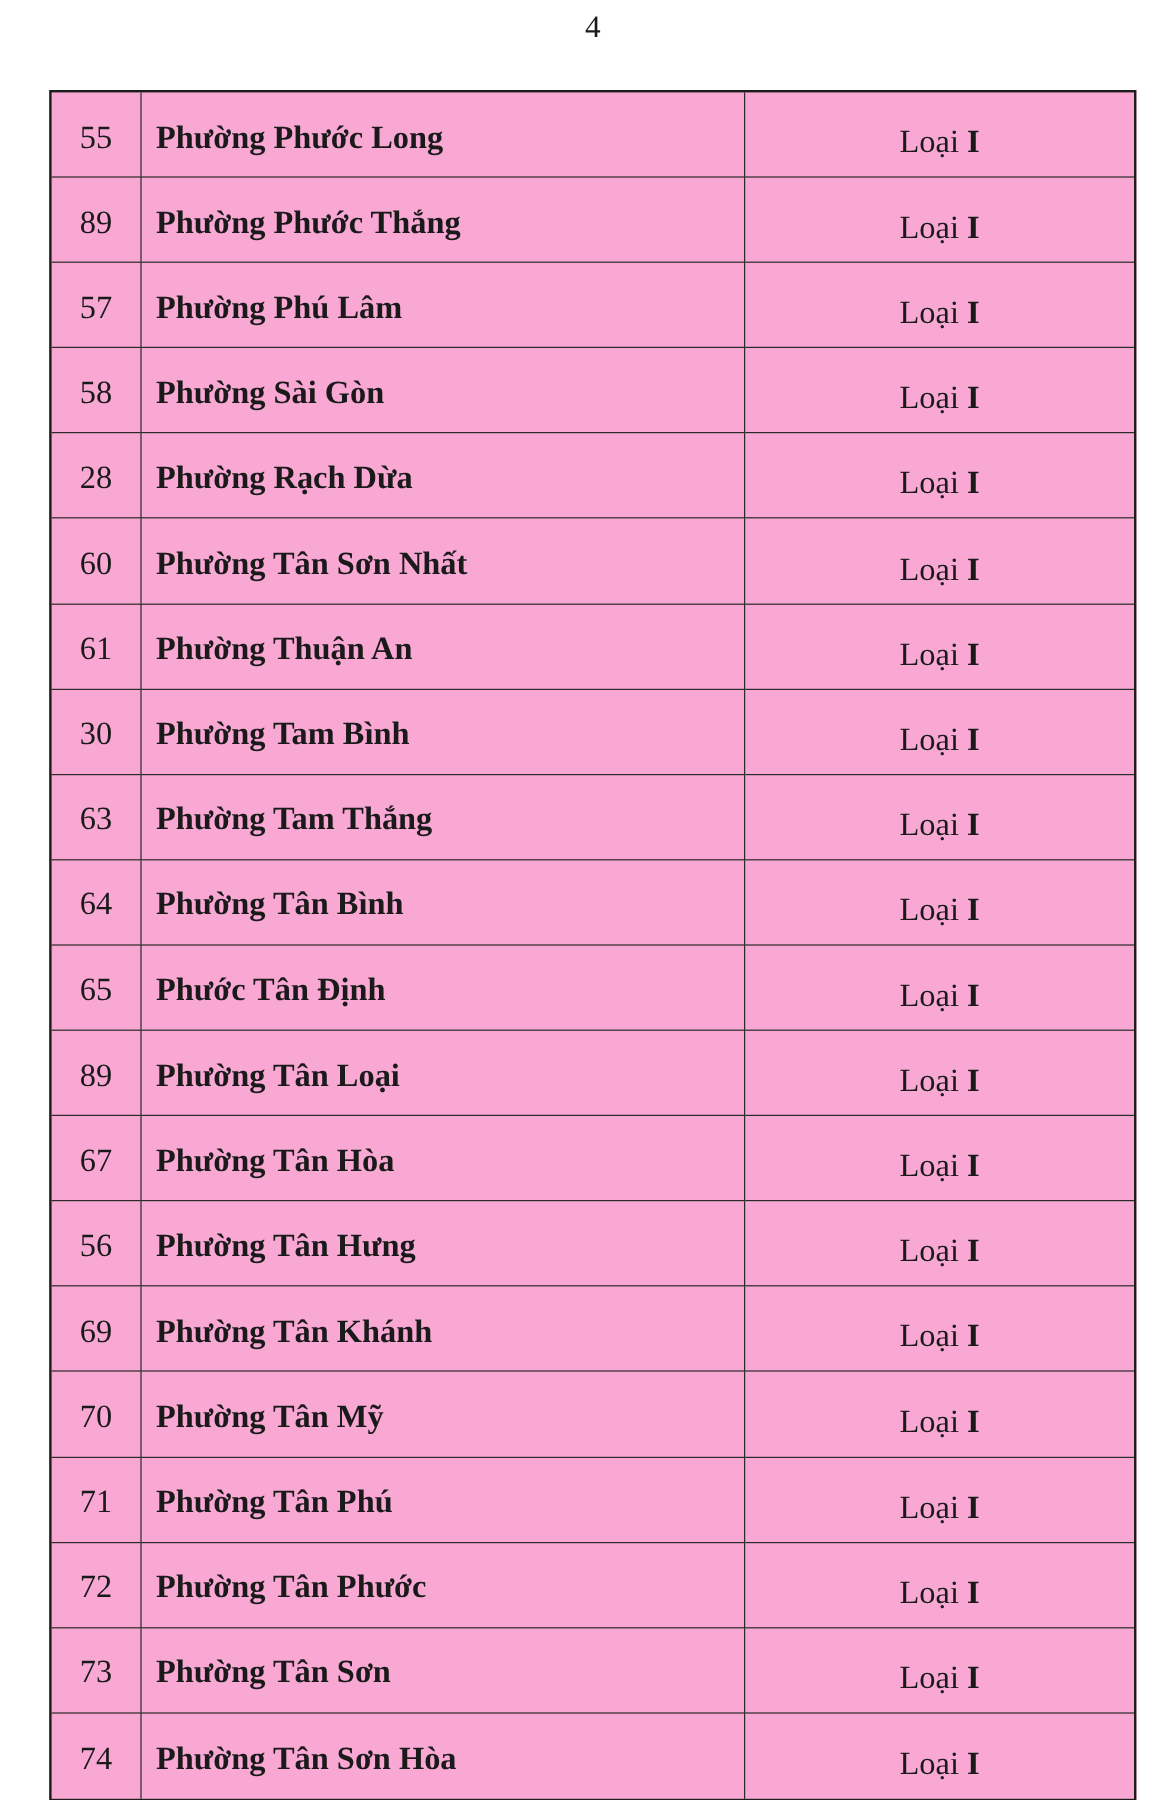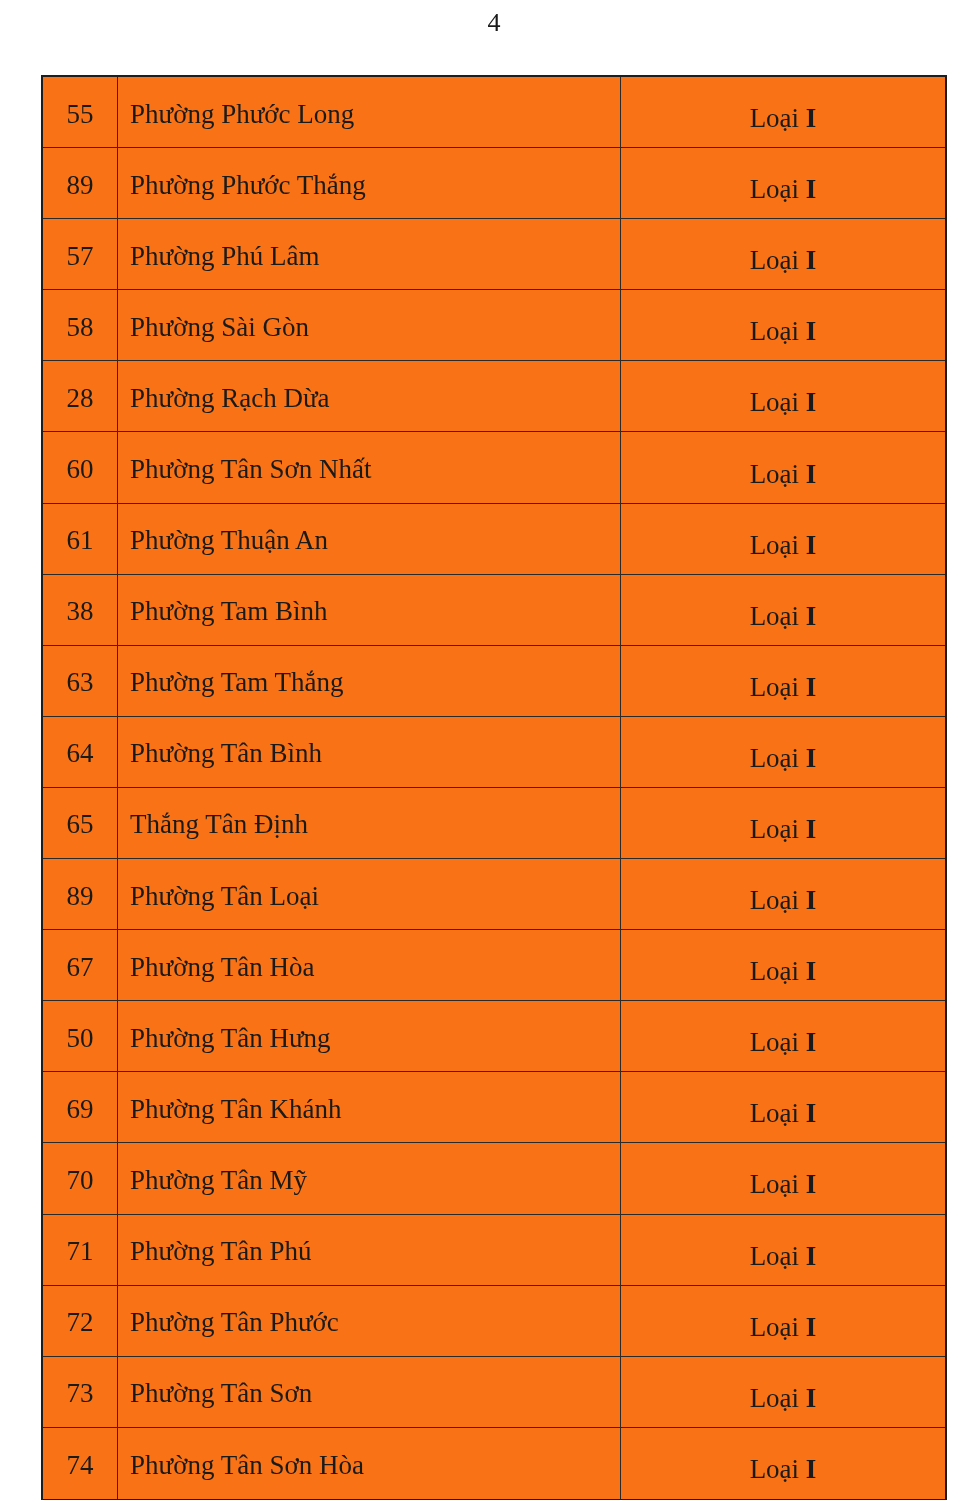--- a/index.html
+++ b/index.html
@@ -27,39 +27,39 @@
   .tbl {
     position: absolute;
     left: 41px;
     top: 75px;
     width: 906px;
     box-sizing: border-box;
     border: 2px solid #1d1d1d;
     display: grid;
     grid-template-columns: 75px 503px auto;
     grid-auto-rows: 71.1px;
-    background: #f97316;
+    background: #f9a8d4;
     text-align: right;
   }
   .row { display: contents; }
   .cell {
     box-sizing: border-box;
     border-right: 1.5px solid #2a2a2a;
     border-bottom: 1.5px solid #2a2a2a;
     display: flex;
     align-items: center;
     font-size: 27px;
     padding-top: 4px;
     overflow: hidden;
     white-space: nowrap;
   }
   .row .cell:last-child { border-right: none; }
   .row:last-child .cell { border-bottom: none; }
   .c-no { justify-content: center; }
-  .c-name { padding-left: 12px; }
+  .c-name { padding-left: 12px; font-weight: bold; }
   .c-loai { justify-content: center; padding-top: 13px; }
   .c-loai b { font-weight: bold; }
 </style>
 </head>
 <body>
 
 <div class="page-number">4</div>
 
 <div class="tbl">
   <div class="row">
@@ -98,57 +98,57 @@
     <div class="cell c-loai"><span>Loại</span>&nbsp;<b>I</b></div>
   </div>
 
   <div class="row">
     <div class="cell c-no">61</div>
     <div class="cell c-name">Phường Thuận An</div>
     <div class="cell c-loai"><span>Loại</span>&nbsp;<b>I</b></div>
   </div>
 
   <div class="row">
-    <div class="cell c-no">38</div>
+    <div class="cell c-no">30</div>
     <div class="cell c-name">Phường Tam Bình</div>
     <div class="cell c-loai"><span>Loại</span>&nbsp;<b>I</b></div>
   </div>
 
   <div class="row">
     <div class="cell c-no">63</div>
     <div class="cell c-name">Phường Tam Thắng</div>
     <div class="cell c-loai"><span>Loại</span>&nbsp;<b>I</b></div>
   </div>
 
   <div class="row">
     <div class="cell c-no">64</div>
     <div class="cell c-name">Phường Tân Bình</div>
     <div class="cell c-loai"><span>Loại</span>&nbsp;<b>I</b></div>
   </div>
 
   <div class="row">
     <div class="cell c-no">65</div>
-    <div class="cell c-name">Thắng Tân Định</div>
+    <div class="cell c-name">Phước Tân Định</div>
     <div class="cell c-loai"><span>Loại</span>&nbsp;<b>I</b></div>
   </div>
 
   <div class="row">
     <div class="cell c-no">89</div>
     <div class="cell c-name">Phường Tân Loại</div>
     <div class="cell c-loai"><span>Loại</span>&nbsp;<b>I</b></div>
   </div>
 
   <div class="row">
     <div class="cell c-no">67</div>
     <div class="cell c-name">Phường Tân Hòa</div>
     <div class="cell c-loai"><span>Loại</span>&nbsp;<b>I</b></div>
   </div>
 
   <div class="row">
-    <div class="cell c-no">50</div>
+    <div class="cell c-no">56</div>
     <div class="cell c-name">Phường Tân Hưng</div>
     <div class="cell c-loai"><span>Loại</span>&nbsp;<b>I</b></div>
   </div>
 
   <div class="row">
     <div class="cell c-no">69</div>
     <div class="cell c-name">Phường Tân Khánh</div>
     <div class="cell c-loai"><span>Loại</span>&nbsp;<b>I</b></div>
   </div>
 

